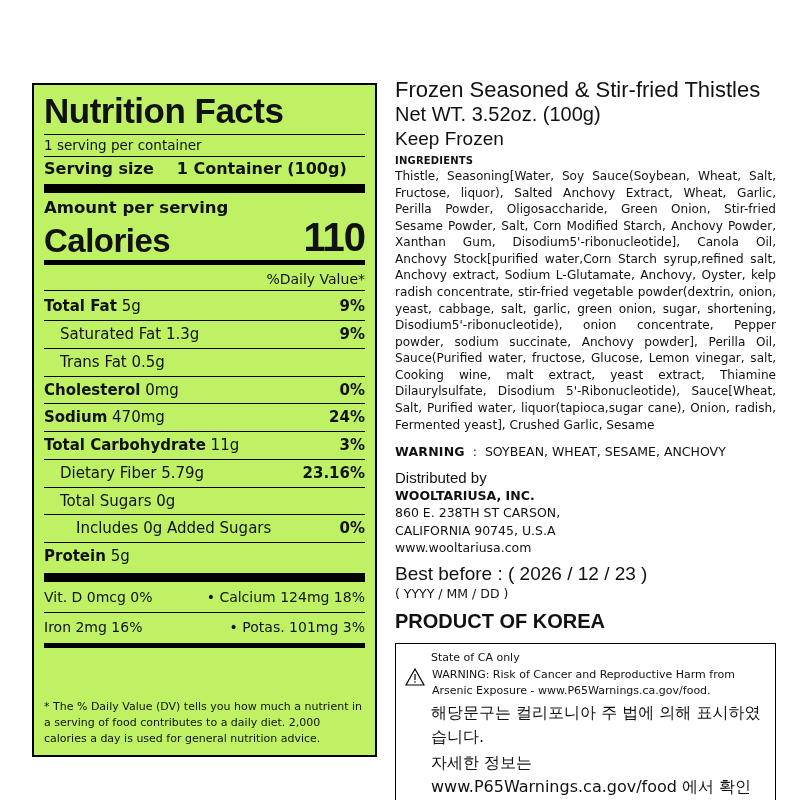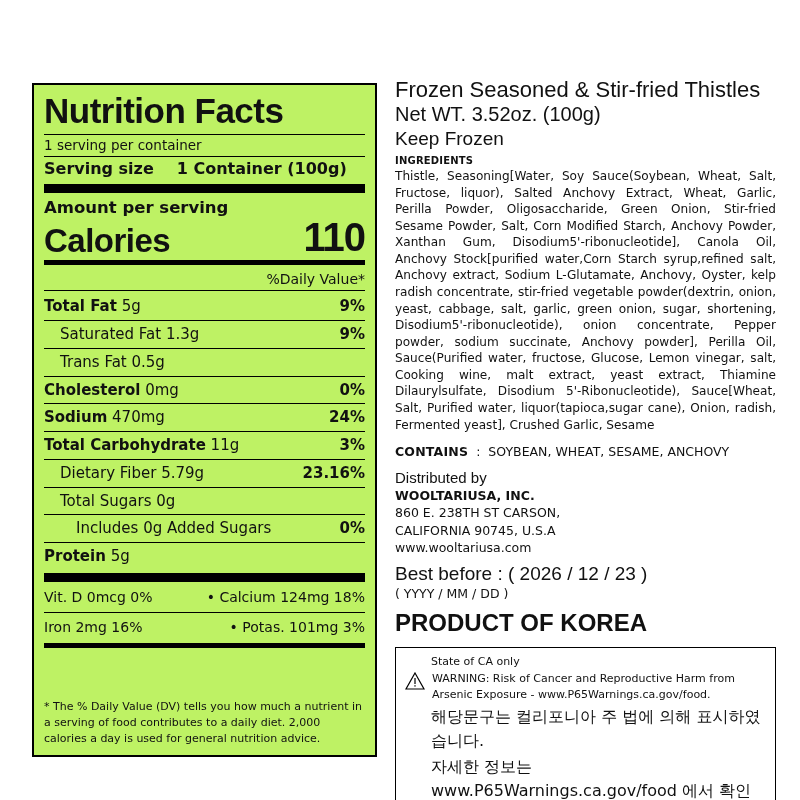--- a/index.html
+++ b/index.html
@@ -180,21 +180,21 @@
     margin-bottom: 1px;
   }
   .datefmt {
     font-size: 12.5px;
     line-height: 1.3;
     margin-bottom: 6px;
   }
   .product-of {
     font-family: "Liberation Sans", sans-serif;
     font-weight: 700;
-    font-size: 24px;
+    font-size: 20px;
     line-height: 1.2;
     margin-bottom: 8px;
   }
   .warn-box {
     border: 1px solid #000;
     padding: 7px 9px 8px 9px;
     margin-top: 2px;
   }
   .warn-state {
     font-size: 11px;
@@ -306,21 +306,21 @@
   </div>
 
   <div class="right">
     <div class="prod-title">Frozen Seasoned &amp; Stir-fried Thistles</div>
     <div class="netwt">Net WT.  3.52oz. (100g)</div>
     <div class="keepfrozen">Keep Frozen</div>
     <div class="ing-head">INGREDIENTS</div>
     <div class="ing-body">Thistle, Seasoning[Water, Soy Sauce(Soybean, Wheat, Salt, Fructose, liquor), Salted Anchovy Extract, Wheat, Garlic, Perilla Powder, Oligosaccharide, Green Onion, Stir-fried Sesame Powder, Salt, Corn Modified Starch, Anchovy Powder, Xanthan Gum, Disodium5'-ribonucleotide], Canola Oil, Anchovy Stock[purified water,Corn Starch syrup,refined salt, Anchovy extract, Sodium L-Glutamate, Anchovy, Oyster, kelp radish concentrate, stir-fried vegetable powder(dextrin, onion, yeast, cabbage, salt, garlic, green onion, sugar, shortening, Disodium5'-ribonucleotide), onion concentrate, Pepper powder, sodium succinate, Anchovy powder], Perilla Oil, Sauce(Purified water, fructose, Glucose, Lemon vinegar, salt, Cooking wine, malt extract, yeast extract, Thiamine Dilaurylsulfate, Disodium 5'-Ribonucleotide), Sauce[Wheat, Salt, Purified water, liquor(tapioca,sugar cane), Onion, radish, Fermented yeast], Crushed Garlic, Sesame</div>
 
     <div class="contains">
-      <b>CONTAINS</b>
+      <b>WARNING</b>
       <span>&nbsp;:&nbsp;</span>
       <span>SOYBEAN, WHEAT, SESAME, ANCHOVY</span>
     </div>
 
     <div class="dist-head">Distributed by</div>
     <div class="dist-body">
       <div class="co">WOOLTARIUSA, INC.</div>
       <div>860 E. 238TH ST CARSON,</div>
       <div>CALIFORNIA 90745, U.S.A</div>
       <div>www.wooltariusa.com</div>

